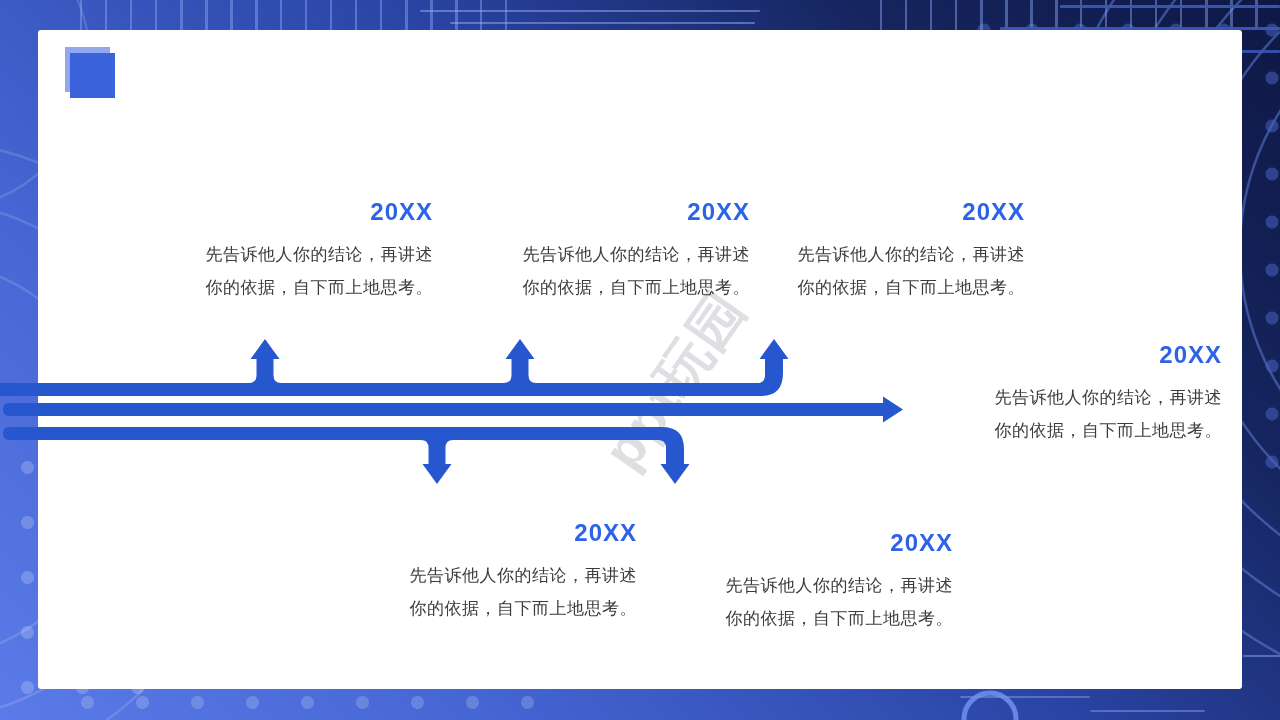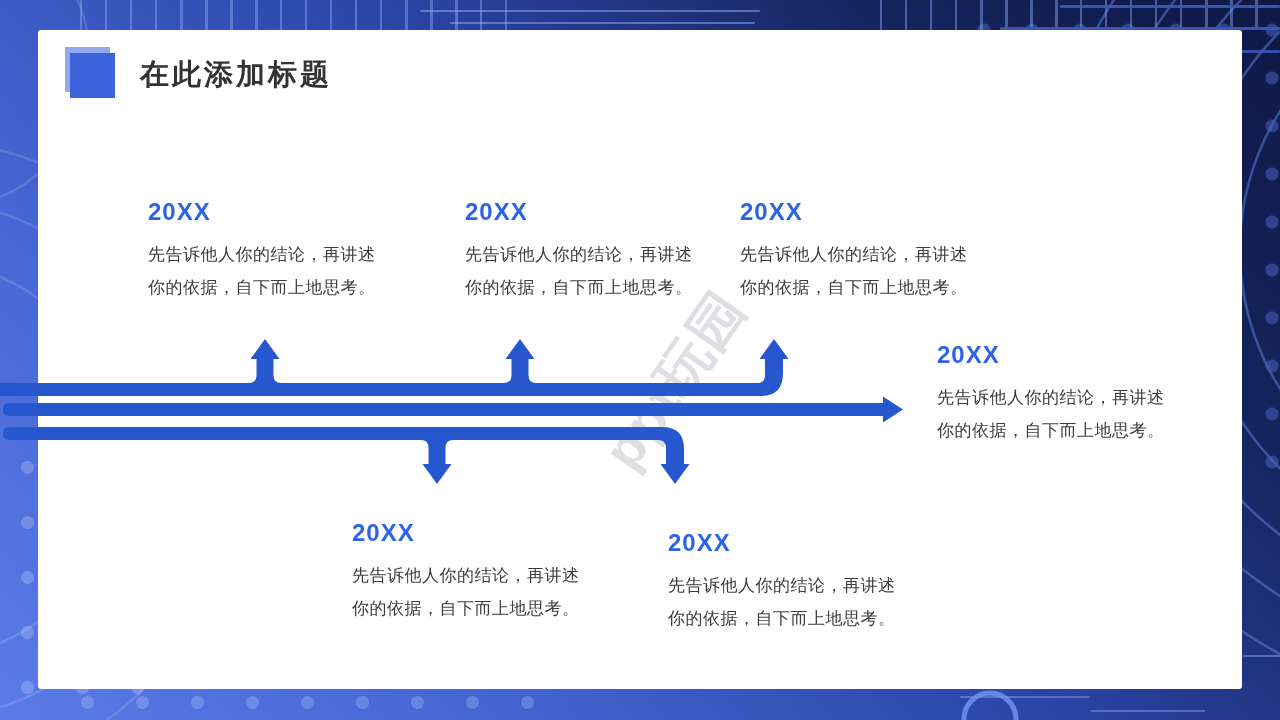--- a/index.html
+++ b/index.html
@@ -42,21 +42,21 @@
   .page-title{position:absolute;left:140px;top:55px;font-size:29px;font-weight:bold;
     color:#333333;letter-spacing:3px;}
 
   
   .watermark{position:absolute;left:545px;top:260px;width:260px;height:240px;
     display:flex;align-items:center;justify-content:center;
     transform:rotate(-55deg);color:rgba(185,185,192,0.45);
     font-size:54px;font-weight:bold;letter-spacing:2px;}
 
   
-  .tblock{position:absolute;width:285px;}
+  .tblock{position:absolute;width:285px;text-align:right;}
   .tblock .year{font-size:24px;font-weight:bold;color:#2d63e8;letter-spacing:1px;
     margin-bottom:12px;}
   .tblock .line{font-size:17px;font-weight:normal;color:#3c3c3c;line-height:33px;
     letter-spacing:0.5px;white-space:nowrap;}
   .b1{left:148px;top:198px;}
   .b2{left:465px;top:198px;}
   .b3{left:740px;top:198px;}
   .b4{left:937px;top:341px;}
   .b5{left:352px;top:519px;}
   .b6{left:668px;top:529px;}
@@ -95,21 +95,20 @@
   <div class="decor hline hl4"></div>
   <div class="decor hline hl5"></div>
   <div class="decor hline hl6"></div>
   <div class="decor hline hl7"></div>
   <div class="decor hline hl8"></div>
 
   <div class="card"></div>
 
   <div class="sq-back"></div>
   <div class="sq-front"></div>
-  <div class="page-title">在此添加标题</div>
 
   <div class="watermark">ppt玩园</div>
 
   <svg class="arrow-layer" viewBox="0 0 1280 720" fill="#2757ce">
 
     <path d="M0,383 H757 Q765,383 765,375 V359 H759.5 L774,339 L788.5,359
       H783 V373 Q783,396 761,396 H0 Z"></path>
 
     <path d="M249,383 Q256.5,383 256.5,375 V359 H250.5 L265,339
       L279.5,359 H273.5 V375 Q273.5,383 281,383 Z"></path>

